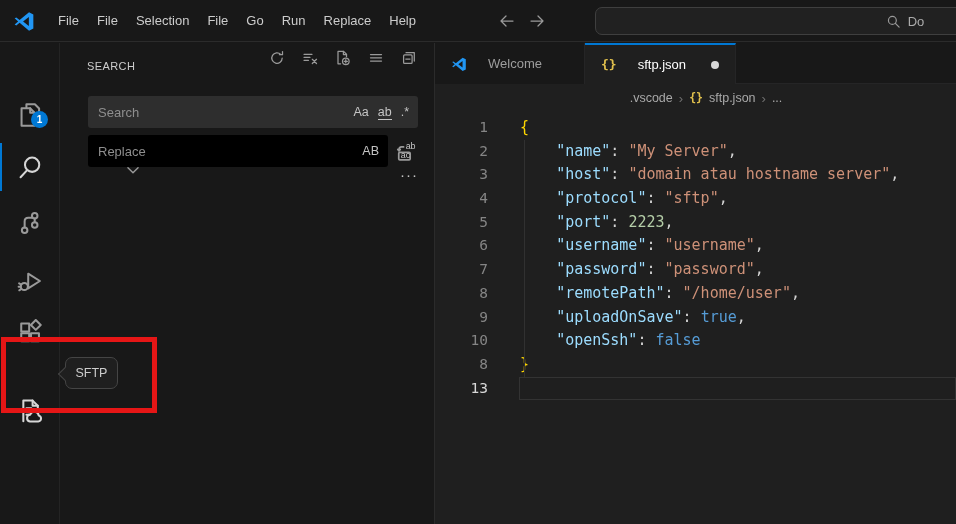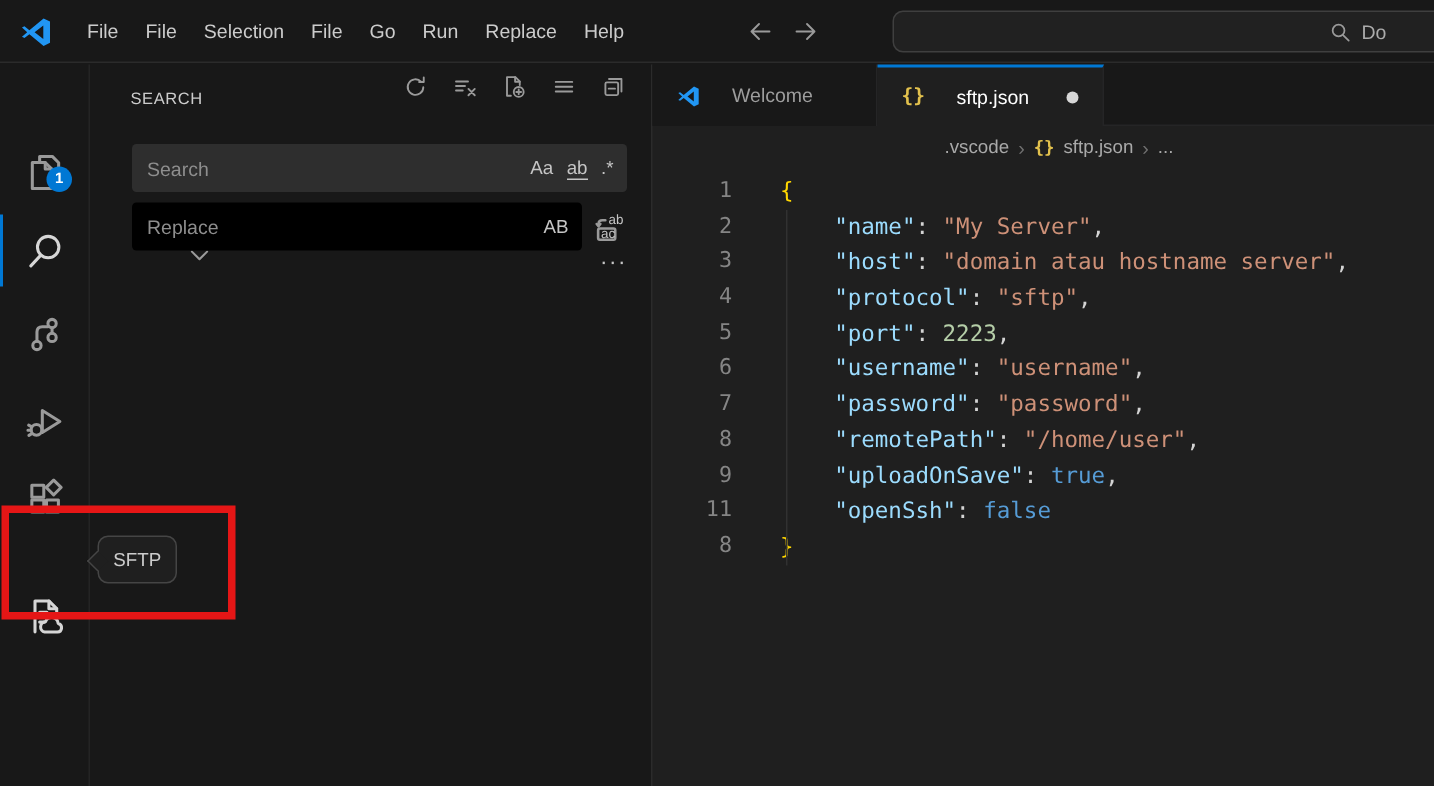--- a/index.html
+++ b/index.html
@@ -315,26 +315,30 @@
         </div>
         <div class="line">
           <span class="ln">8</span>
           <span class="lc"><span class="tok-ws">    </span><span class="tok-key">"remotePath"</span><span class="tok-punc">: </span><span class="tok-str">"/home/user"</span><span class="tok-punc">,</span></span>
         </div>
         <div class="line">
           <span class="ln">9</span>
           <span class="lc"><span class="tok-ws">    </span><span class="tok-key">"uploadOnSave"</span><span class="tok-punc">: </span><span class="tok-bool">true</span><span class="tok-punc">,</span></span>
         </div>
         <div class="line">
-          <span class="ln">11</span>
+          <span class="ln">10</span>
           <span class="lc"><span class="tok-ws">    </span><span class="tok-key">"openSsh"</span><span class="tok-punc">: </span><span class="tok-bool">false</span></span>
         </div>
         <div class="line">
           <span class="ln">8</span>
           <span class="lc"><span class="tok-brace">}</span></span>
+        </div>
+        <div class="line current">
+          <span class="ln">13</span>
+          <span class="lc"></span>
         </div>
       </div>
   </div>
 </div>
 
 <div class="red-rect"></div>
 <div class="sftp-tooltip">
   <div class="tooltip-arrow"></div>
   <span>SFTP</span>
 </div>

